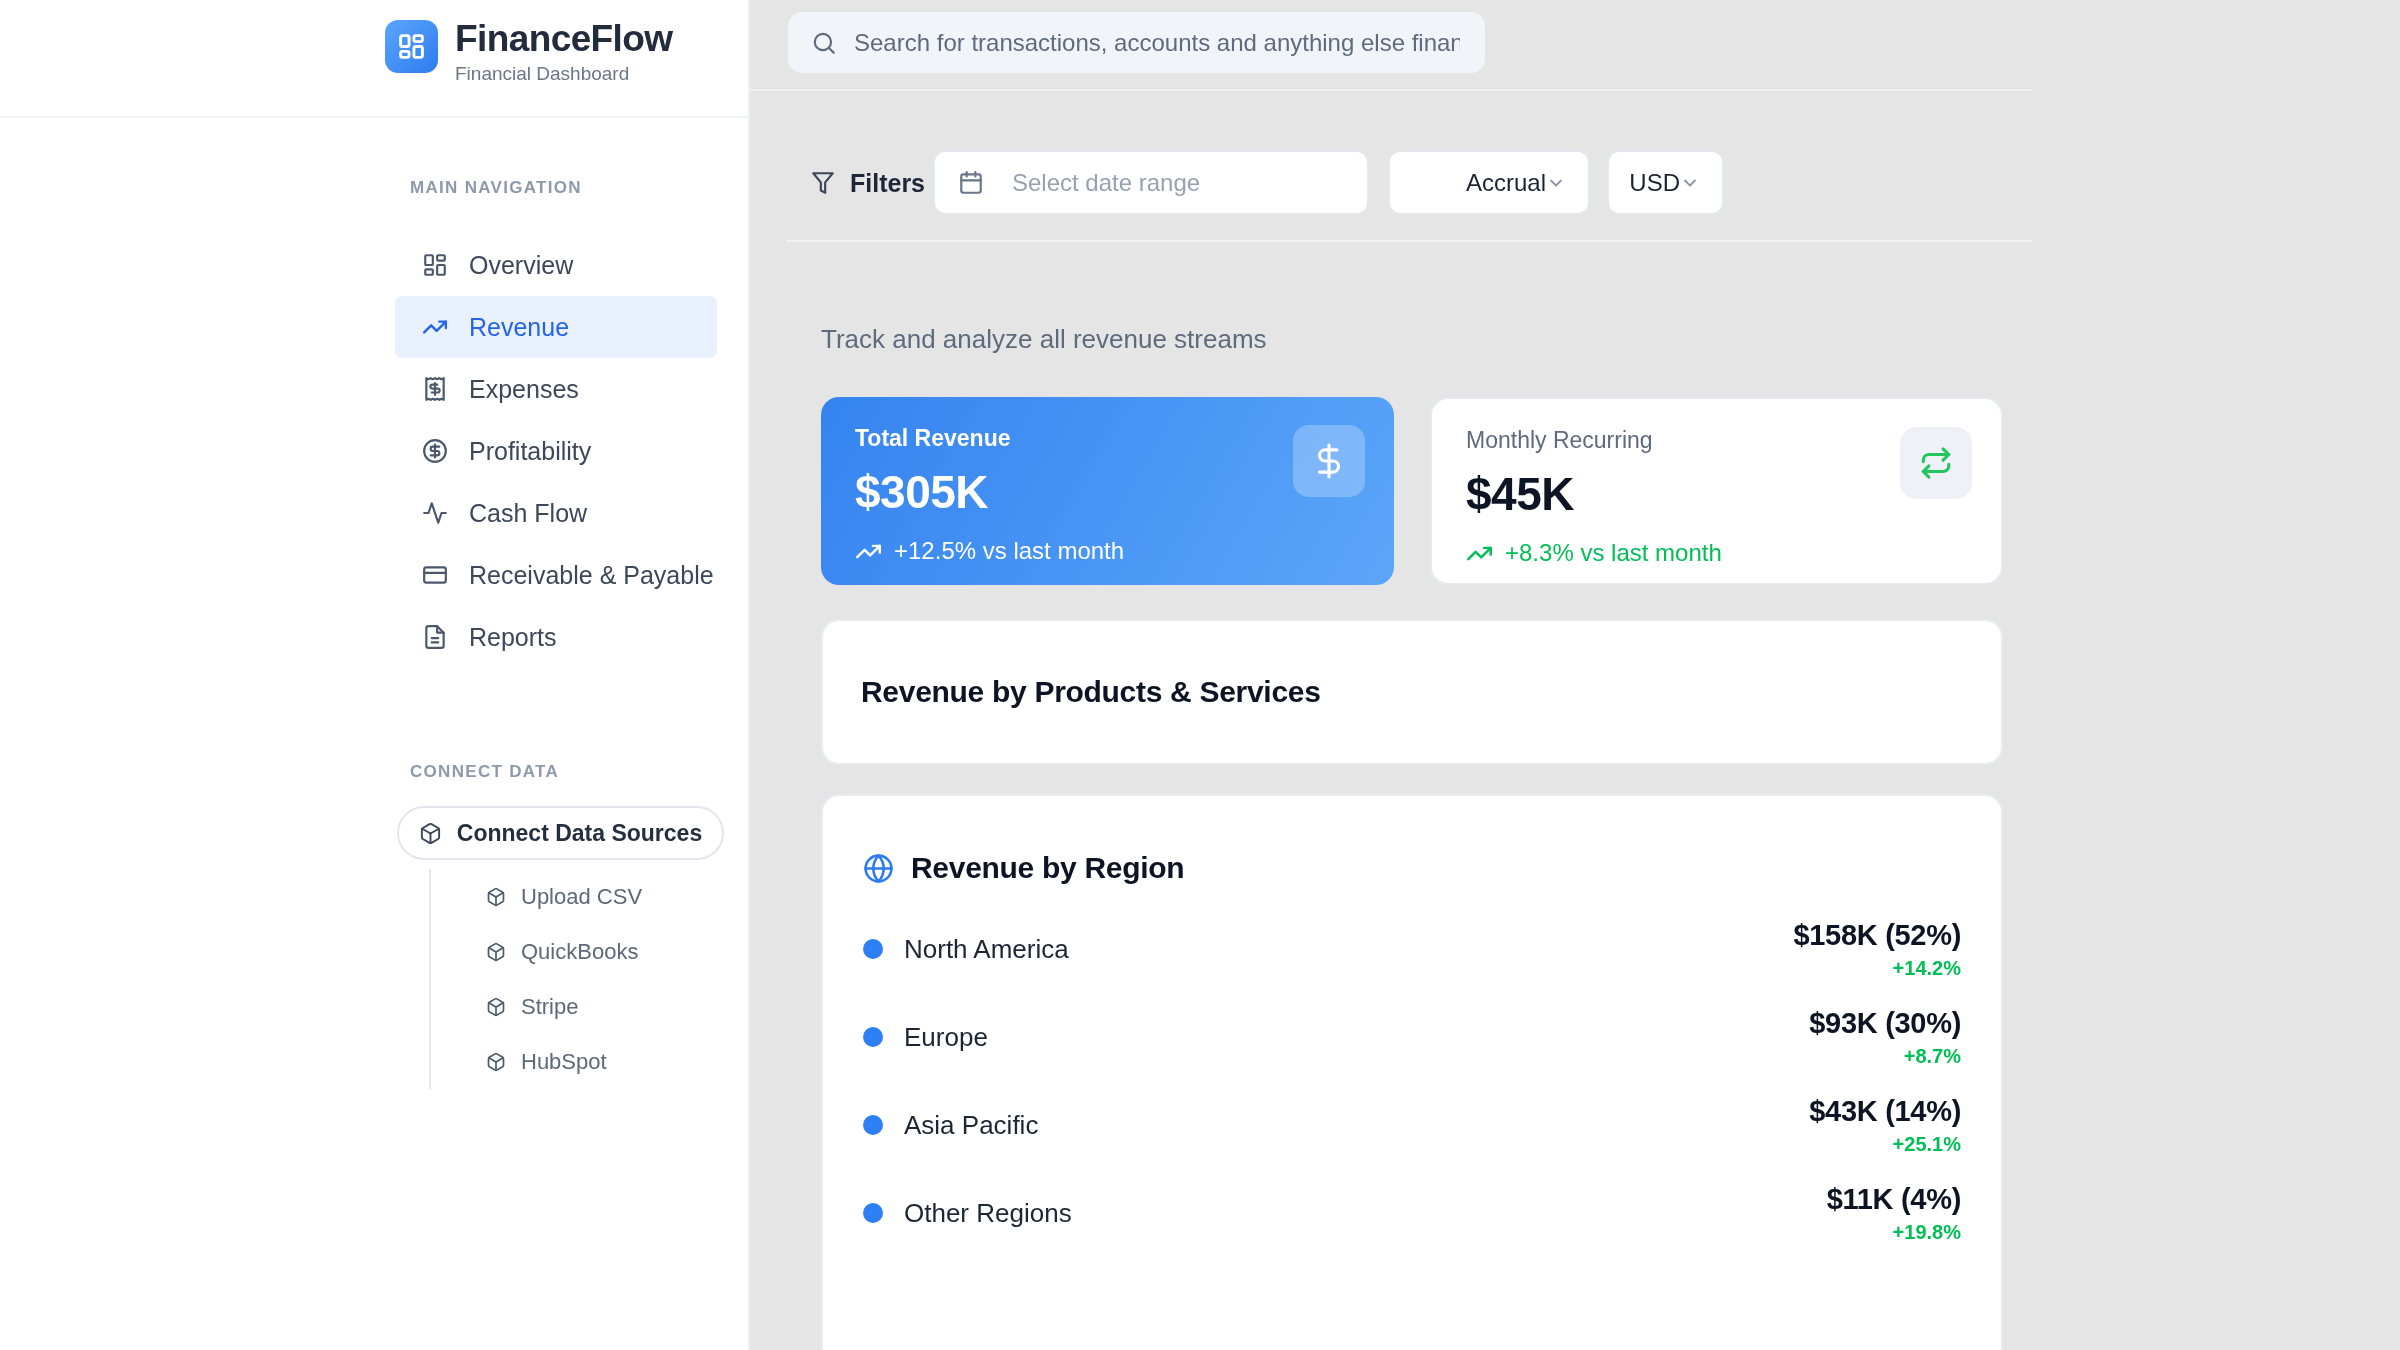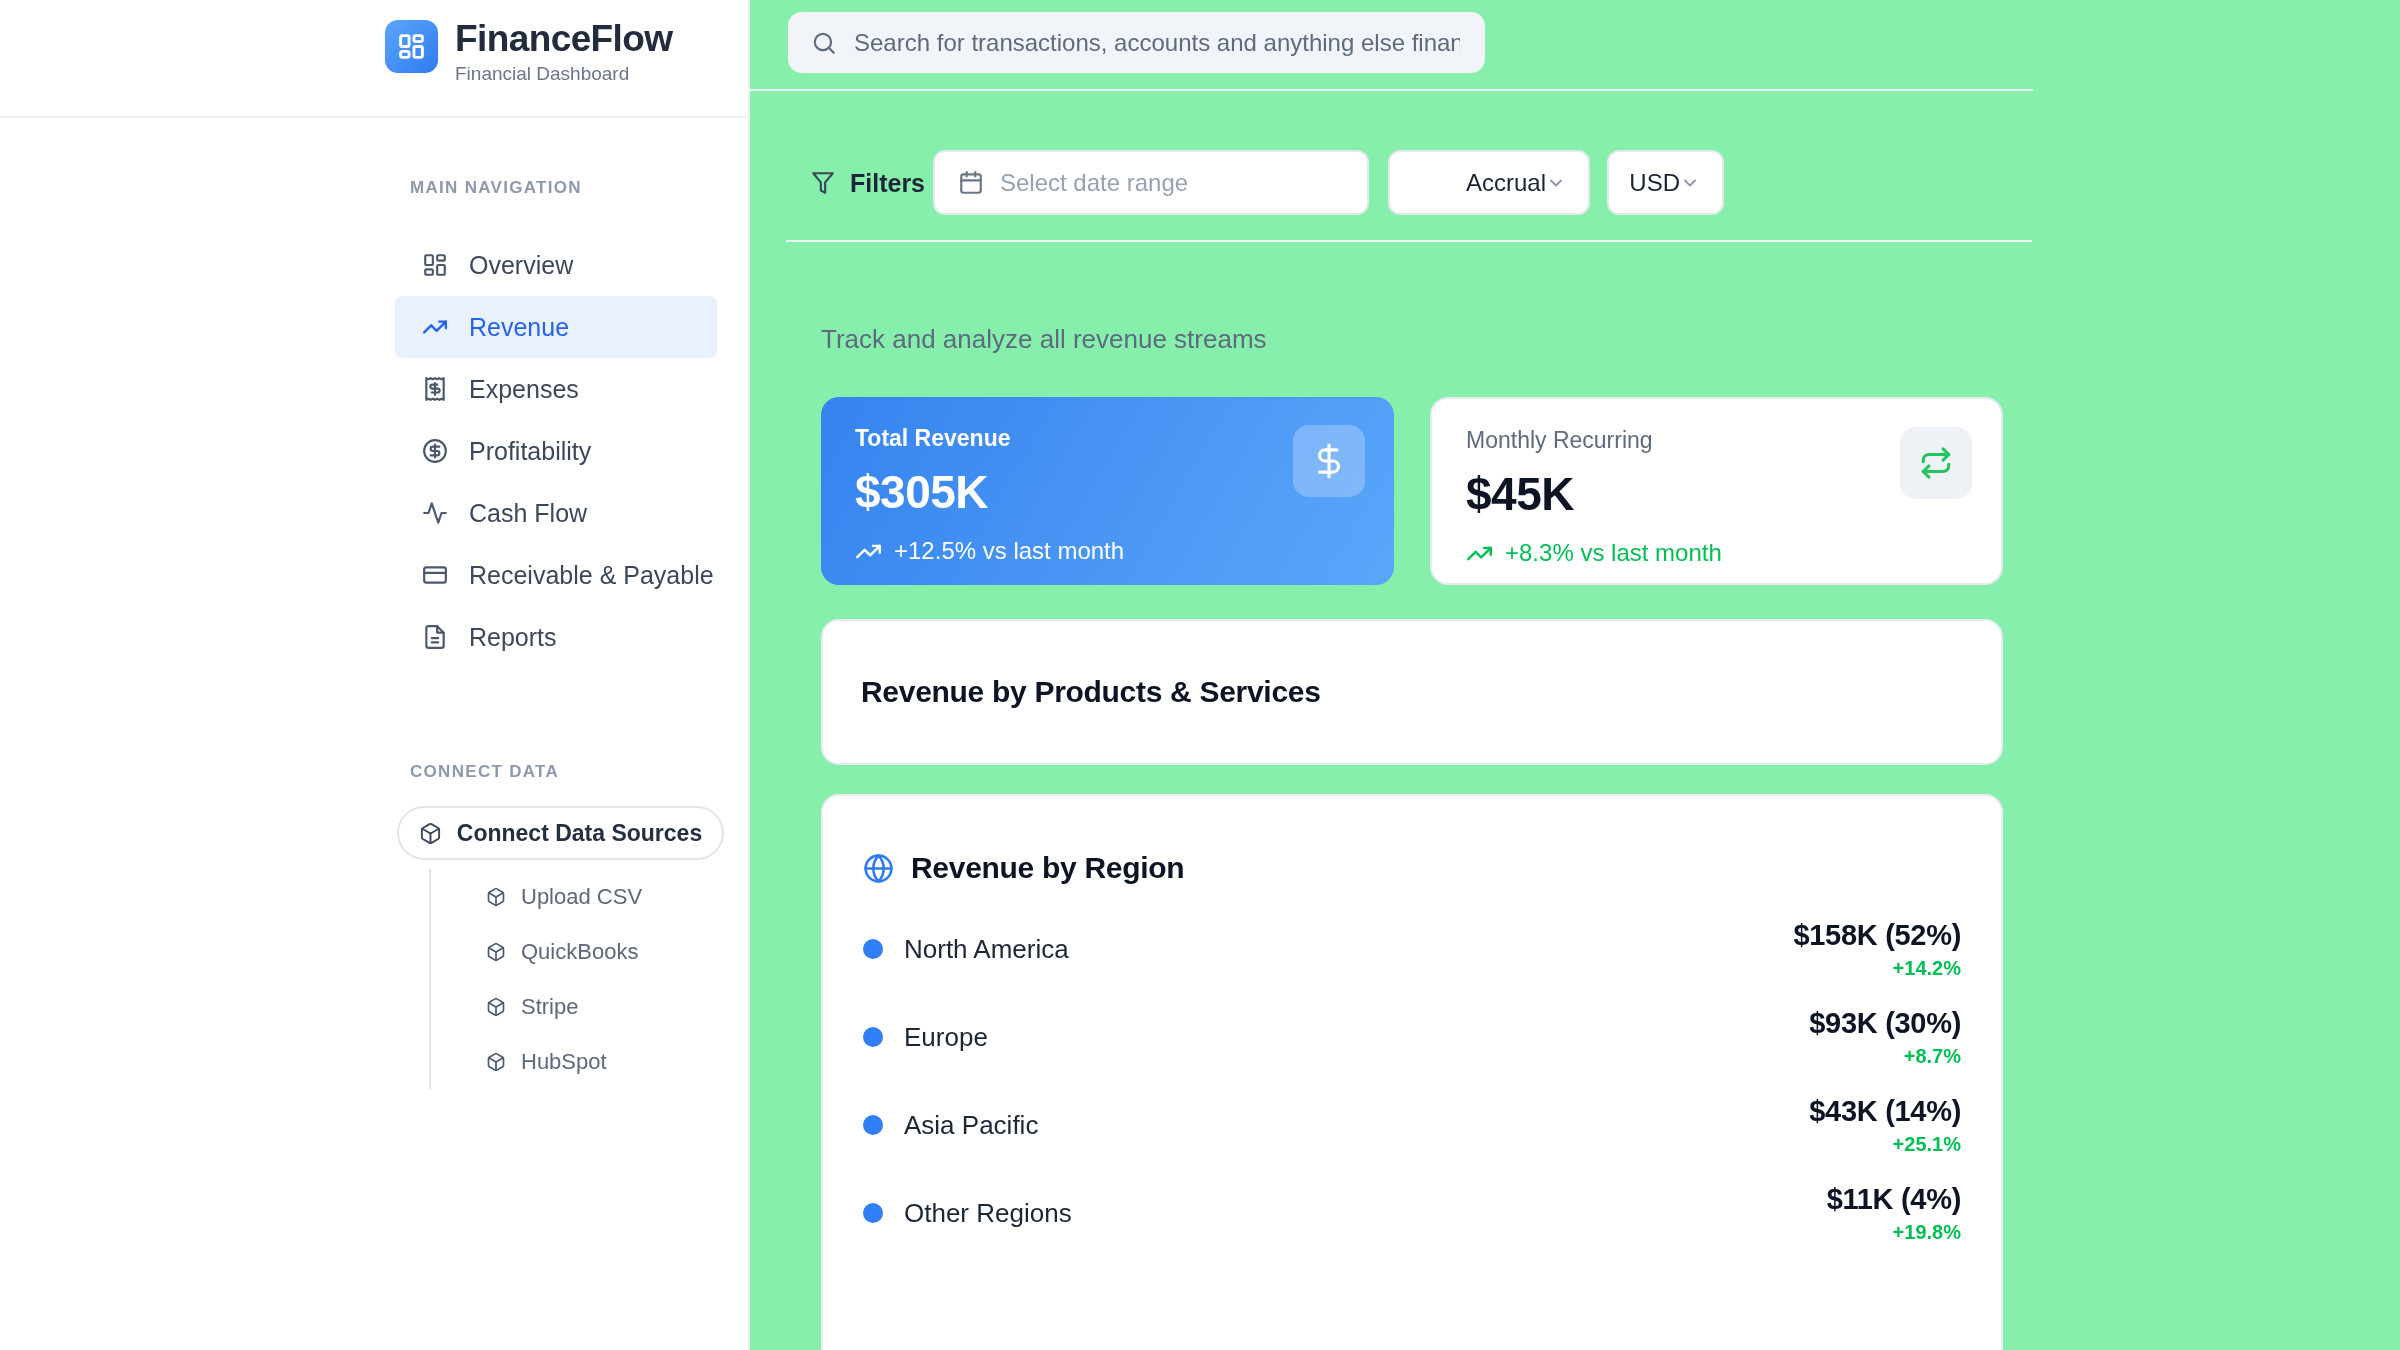--- a/index.html
+++ b/index.html
@@ -1,16 +1,16 @@
 <!DOCTYPE html>
 <html><head>
 <meta charset="utf-8">
 <style>
   html,body{margin:0;padding:0;background:#ffffff;}
-  .stage{position:relative;width:2400px;height:1350px;background:#86efac;overflow:hidden;
+  .stage{position:relative;width:2400px;height:1350px;background:#e5e5e5;overflow:hidden;
          font-family:"Liberation Sans",sans-serif;color:#1d2737;}
   svg{display:block;}
 
   
   .sidebar{position:absolute;left:0;top:0;width:750px;height:1350px;background:#fff;
            border-right:2px solid #edf0f4;box-sizing:border-box;}
   .sidebar-top{position:absolute;left:0;top:0;width:100%;height:118px;border-bottom:2px solid #f0f2f6;box-sizing:border-box;}
   .logo-row{position:absolute;left:385px;top:20px;display:flex;gap:17px;align-items:flex-start;}
   .logo-badge{width:53px;height:53px;border-radius:13px;background:linear-gradient(135deg,#5ba6fb,#2e7bf0);
               display:flex;align-items:center;justify-content:center;flex:0 0 auto;}
@@ -36,21 +36,21 @@
   .search-pill{position:absolute;left:38px;top:12px;width:697px;height:61px;border-radius:14px;background:#f1f4f8;
                display:flex;align-items:center;gap:15px;padding:0 23px;box-sizing:border-box;}
   .search-pill input{flex:1;min-width:0;border:none;outline:none;background:transparent;
                      font-family:"Liberation Sans",sans-serif;font-size:24px;color:#1f2937;}
   .search-pill input::placeholder{color:#5f6b7d;white-space:nowrap;overflow:hidden;}
 
   .filters-toggle{position:absolute;left:60px;top:165px;height:36px;display:flex;align-items:center;gap:14px;
                   font-size:25px;font-weight:600;color:#1d2737;cursor:pointer;}
   .field{position:absolute;top:150px;height:65px;border:2px solid #e3e8ef;border-radius:12px;background:#fff;
          display:flex;align-items:center;box-sizing:border-box;cursor:pointer;}
-  .date-field{left:183px;width:436px;gap:16px;padding:0 23px;font-size:24px;color:#96a1b1;}
+  .date-field{left:183px;width:436px;gap:28px;padding:0 23px;font-size:24px;color:#96a1b1;}
   .select-field{justify-content:flex-end;padding:0 22px;font-size:24px;font-weight:500;color:#1a2433;}
   .sel-accrual{left:638px;width:202px;}
   .sel-usd{left:857px;width:117px;}
   .hr1{position:absolute;left:36px;top:240px;width:1246px;height:0;border-top:2px solid #edf0f4;}
 
   .page-title{position:absolute;left:70px;top:253px;font-size:50px;font-weight:700;color:#0d1524;letter-spacing:-1px;}
   .page-subtitle{position:absolute;left:71px;top:324px;font-size:26px;color:#5e6b7e;}
 
   .stats{position:absolute;left:71px;top:397px;width:1182px;display:grid;grid-template-columns:1fr 1fr;gap:36px;}
   .stat-card{height:188px;border-radius:18px;position:relative;box-sizing:border-box;padding:28px 34px;}

